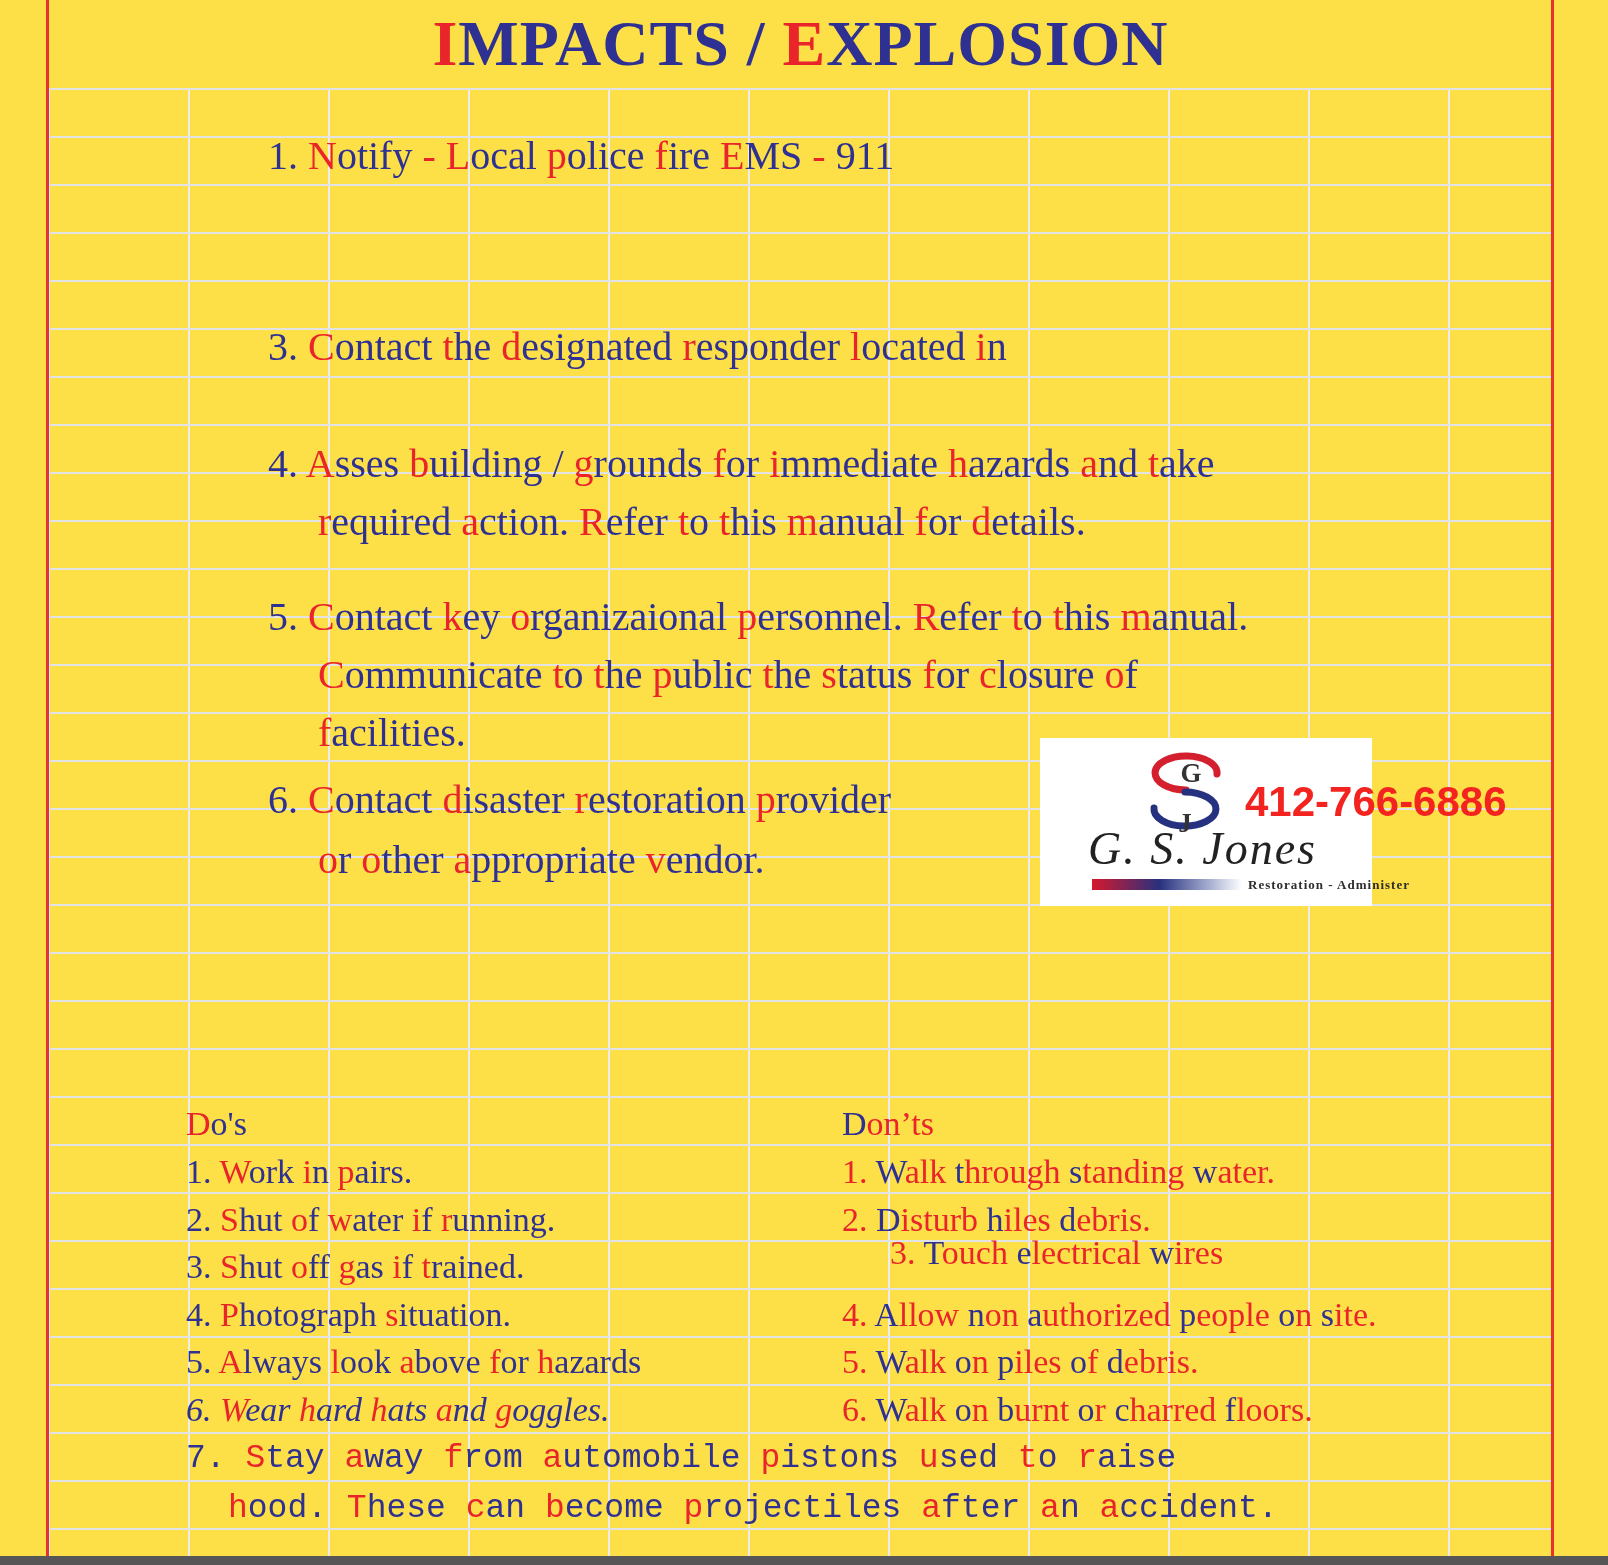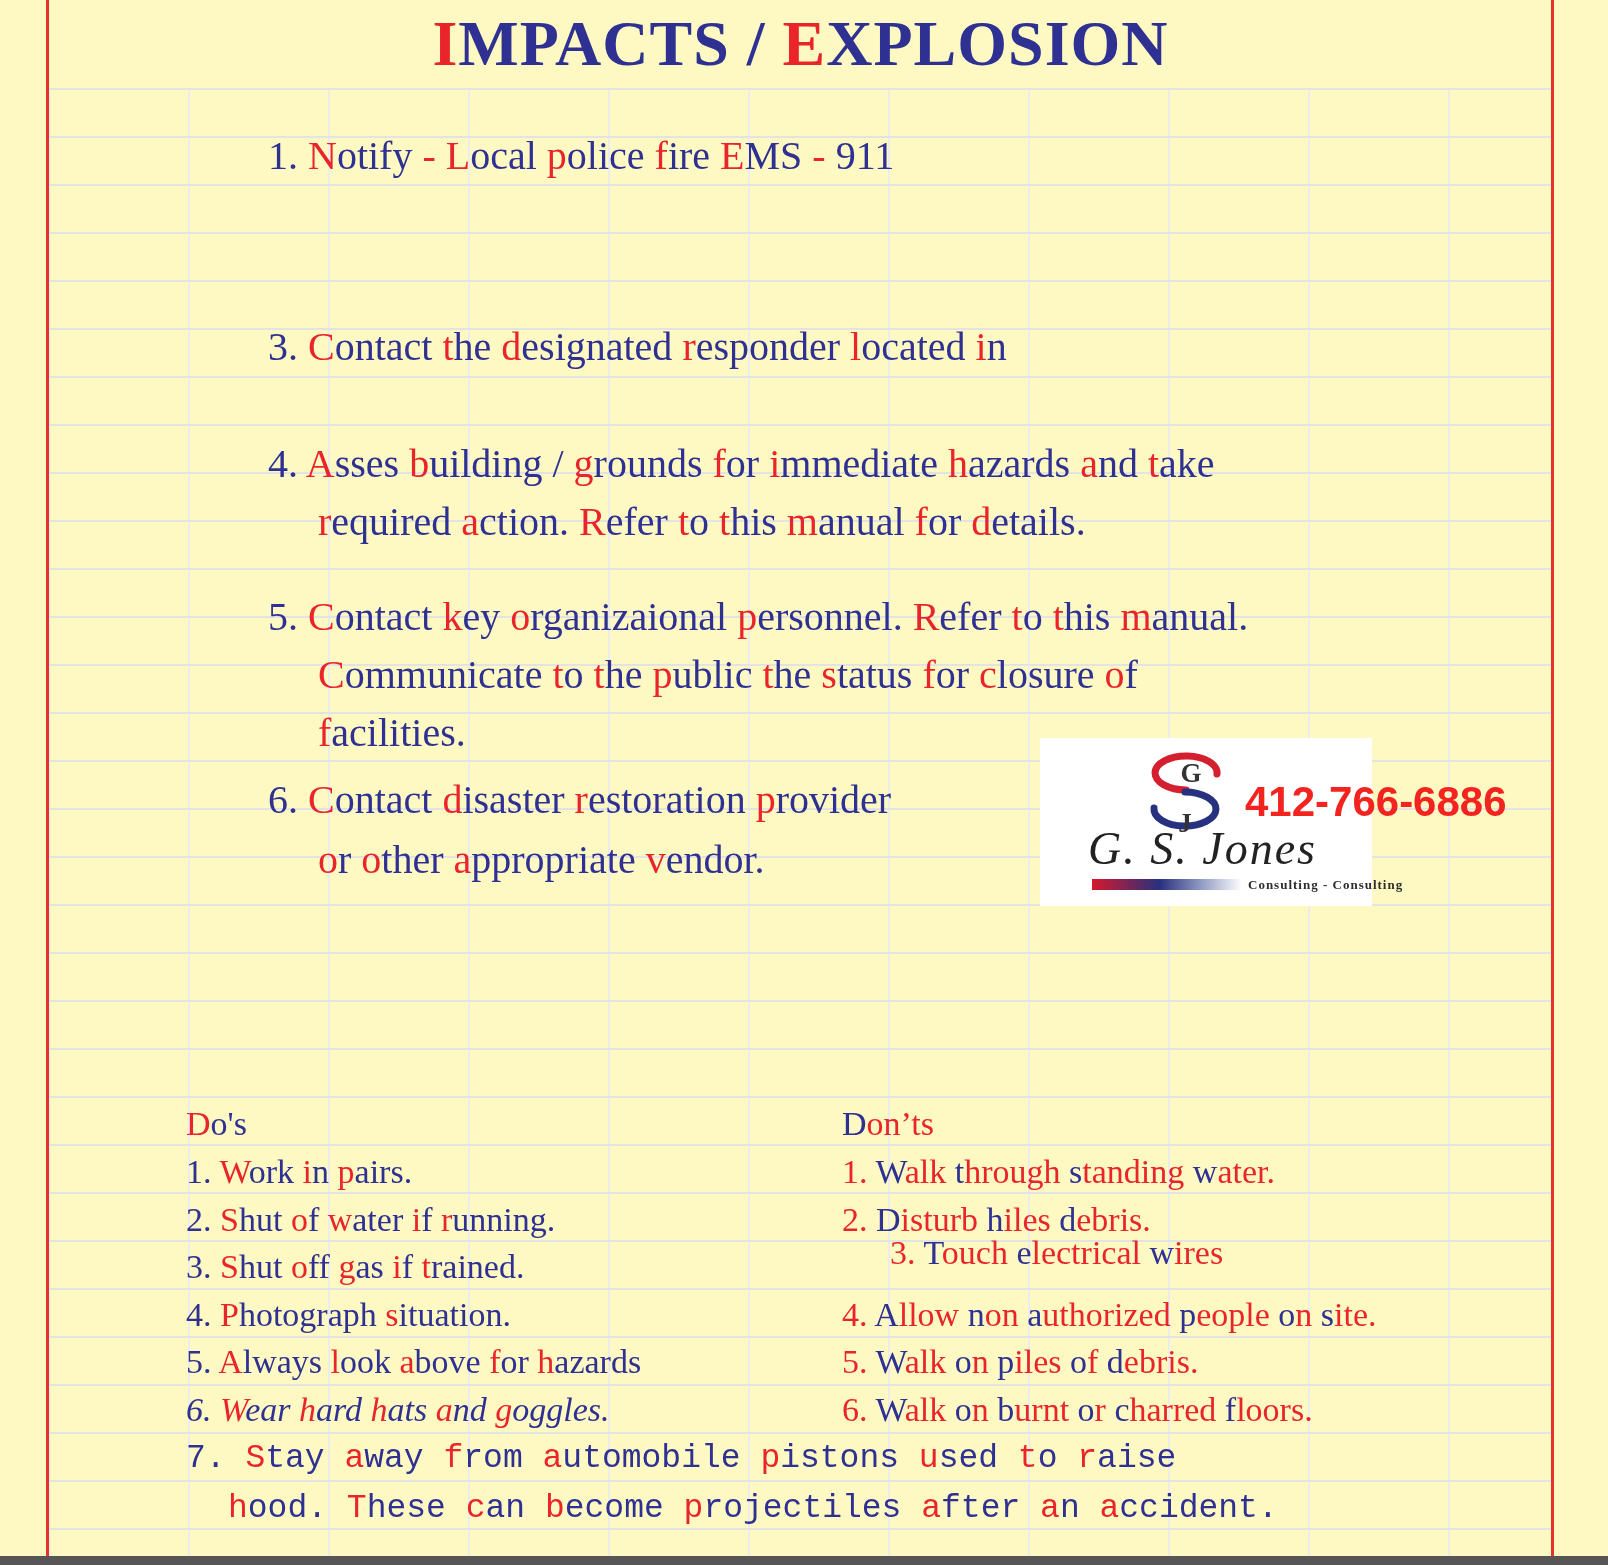--- a/index.html
+++ b/index.html
@@ -1,16 +1,16 @@
 <!DOCTYPE html>
 <html style="--blue: #2e3192; --red: #e9252b; --phone-red: #f3241f; --grid: #e3e3e3; --gridv: #ececec; --border-red: #e8312e; --logo-dark: #222222; --bar-bottom: #565656;"><head>
 <meta charset="utf-8">
 <style>
   html,body{margin:0;padding:0;background:#ffffff;}
-  .canvas{position:relative;width:1608px;height:1565px;background:#fef9c3;
+  .canvas{position:relative;width:1608px;height:1565px;background:#fde047;
           font-family:"Liberation Serif",serif;overflow:hidden;}
   
   .grid{position:absolute;left:48px;top:88px;width:1505px;height:1468px;
         background-image:
           repeating-linear-gradient(to bottom,var(--grid) 0 2px,transparent 2px 48px),
           repeating-linear-gradient(to right,var(--gridv) 0 2px,transparent 2px 140px);}
   .vline{position:absolute;top:0;width:3px;height:1556px;background:var(--border-red);}
   .vline.left{left:46px;} .vline.right{left:1551px;}
   .bottombar{position:absolute;left:0;top:1556px;width:1608px;height:9px;background:var(--bar-bottom);}
   
@@ -53,21 +53,21 @@
 
   <div class="logo-box"></div>
   <svg class="logo-mono" viewBox="0 0 115 100">
     <path d="M 89 30 A 31 17 0 1 0 58 46" fill="none" stroke="#d41f2f" stroke-width="7" stroke-linecap="round"></path>
     <path d="M 26 64 A 31 17 0 1 0 57 48" fill="none" stroke="#26327f" stroke-width="7" stroke-linecap="round"></path>
     <text x="63" y="38" font-family="Liberation Serif,serif" font-size="27" font-weight="bold" fill="#333" text-anchor="middle">G</text>
     <text x="57" y="88" font-family="Liberation Serif,serif" font-size="27" font-weight="bold" fill="#333" text-anchor="middle">J</text>
   </svg>
   <div class="logo-name">G. S. Jones</div>
   <div class="logo-bar"></div>
-  <div class="logo-sub">Consulting - Consulting</div>
+  <div class="logo-sub">Restoration - Administer</div>
   <div class="phone">412-766-6886</div>
 
   <div class="line small" style="left:186px;top:1104px;"><span class="c-r">D</span><span class="c-b">o's</span></div>
   <div class="line small" style="left:186px;top:1152px;"><span class="c-b">1.  </span><span class="c-r">W</span><span class="c-b">ork </span><span class="c-r">i</span><span class="c-b">n </span><span class="c-r">p</span><span class="c-b">airs.</span></div>
   <div class="line small" style="left:186px;top:1200px;"><span class="c-b">2.  </span><span class="c-r">S</span><span class="c-b">hut </span><span class="c-r">o</span><span class="c-b">f </span><span class="c-r">w</span><span class="c-b">ater </span><span class="c-r">i</span><span class="c-b">f </span><span class="c-r">r</span><span class="c-b">unning.</span></div>
   <div class="line small" style="left:186px;top:1247px;"><span class="c-b">3.  </span><span class="c-r">S</span><span class="c-b">hut </span><span class="c-r">o</span><span class="c-b">ff </span><span class="c-r">g</span><span class="c-b">as </span><span class="c-r">i</span><span class="c-b">f </span><span class="c-r">t</span><span class="c-b">rained.</span></div>
   <div class="line small" style="left:186px;top:1295px;"><span class="c-b">4.  </span><span class="c-r">P</span><span class="c-b">hotograph </span><span class="c-r">s</span><span class="c-b">ituation.</span></div>
   <div class="line small" style="left:186px;top:1342px;"><span class="c-b">5.  </span><span class="c-r">A</span><span class="c-b">lways </span><span class="c-r">l</span><span class="c-b">ook </span><span class="c-r">a</span><span class="c-b">bove </span><span class="c-r">f</span><span class="c-b">or </span><span class="c-r">h</span><span class="c-b">azards</span></div>
   <div class="line small" style="left:186px;top:1390px;font-style:italic;"><span class="c-b">6.  </span><span class="c-r">W</span><span class="c-b">ear </span><span class="c-r">h</span><span class="c-b">ard </span><span class="c-r">h</span><span class="c-b">ats </span><span class="c-r">a</span><span class="c-b">nd </span><span class="c-r">g</span><span class="c-b">oggles.</span></div>
   <div class="line tiny" style="left:186px;top:1440px;"><span class="c-b">7.  </span><span class="c-r">S</span><span class="c-b">tay </span><span class="c-r">a</span><span class="c-b">way </span><span class="c-r">f</span><span class="c-b">rom </span><span class="c-r">a</span><span class="c-b">utomobile </span><span class="c-r">p</span><span class="c-b">istons </span><span class="c-r">u</span><span class="c-b">sed </span><span class="c-r">t</span><span class="c-b">o </span><span class="c-r">r</span><span class="c-b">aise</span></div>

